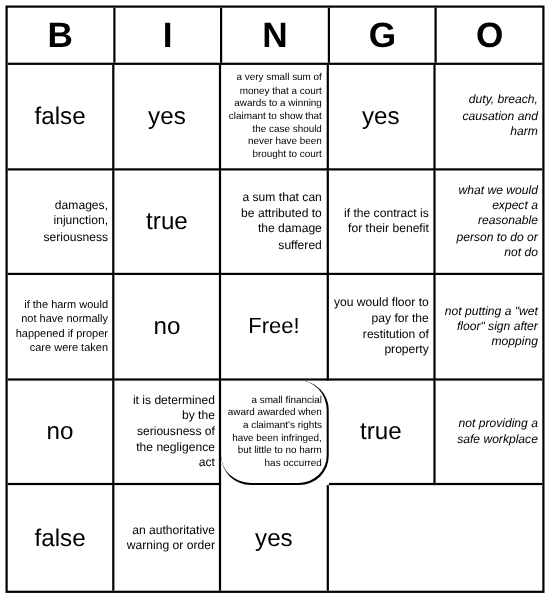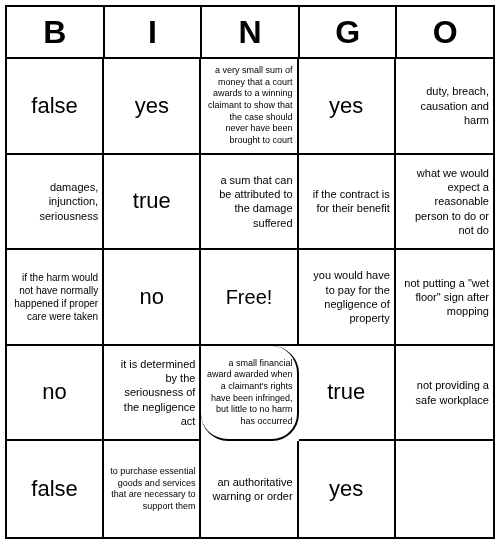--- a/index.html
+++ b/index.html
@@ -61,20 +61,21 @@
       align-items: center;
       justify-content: center;
       text-align: right;
       padding: 4px;
       font-size: 11px;
       line-height: 1.3;
     }
 
     .bingo-cell:nth-child(5n) {
       border-right: none;
+      font-style: italic;
     }
 
     .bingo-cell:nth-child(n+21) {
       border-bottom: none;
     }
 
     .bingo-cell.large-text {
       font-size: 22px;
       font-weight: normal;
     }
@@ -110,27 +111,26 @@
 
     <div class="bingo-cell">damages, injunction, seriousness</div>
     <div class="bingo-cell large-text">true</div>
     <div class="bingo-cell">a sum that can be attributed to the damage suffered</div>
     <div class="bingo-cell">if the contract is for their benefit</div>
     <div class="bingo-cell">what we would expect a reasonable person to do or not do</div>
 
     <div class="bingo-cell" style="font-size:10px;">if the harm would not have normally happened if proper care were taken</div>
     <div class="bingo-cell large-text">no</div>
     <div class="bingo-cell free">Free!</div>
-    <div class="bingo-cell">you would have to pay for the negligence of property</div>
+    <div class="bingo-cell">you would floor to pay for the restitution of property</div>
     <div class="bingo-cell">not putting a "wet floor" sign after mopping</div>
 
     <div class="bingo-cell large-text">no</div>
     <div class="bingo-cell">it is determined by the seriousness of the negligence act</div>
     <div class="bingo-cell" style="font-size:9px;border-radius:27px;">a small financial award awarded when a claimant's rights have been infringed, but little to no harm has occurred</div>
     <div class="bingo-cell large-text">true</div>
 
     <div class="bingo-cell">not providing a safe workplace</div>
     <div class="bingo-cell large-text">false</div>
-    <div class="bingo-cell" style="font-size:9px;">to purchase essential goods and services that are necessary to support them</div>
     <div class="bingo-cell">an authoritative warning or order</div>
     <div class="bingo-cell large-text">yes</div>
   </div>
 </div>
 
 </body></html>

